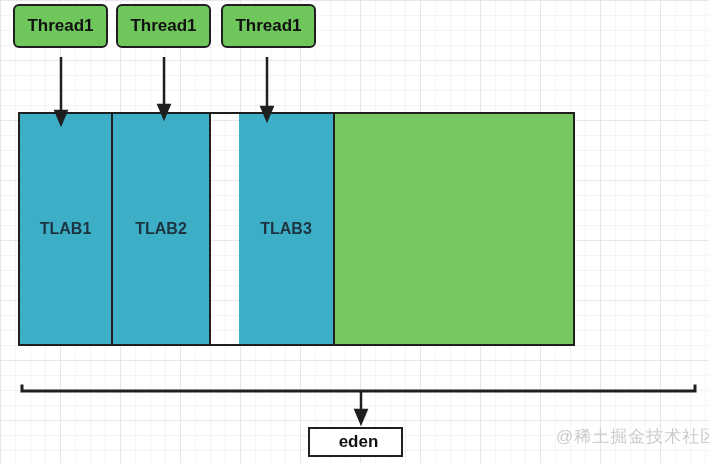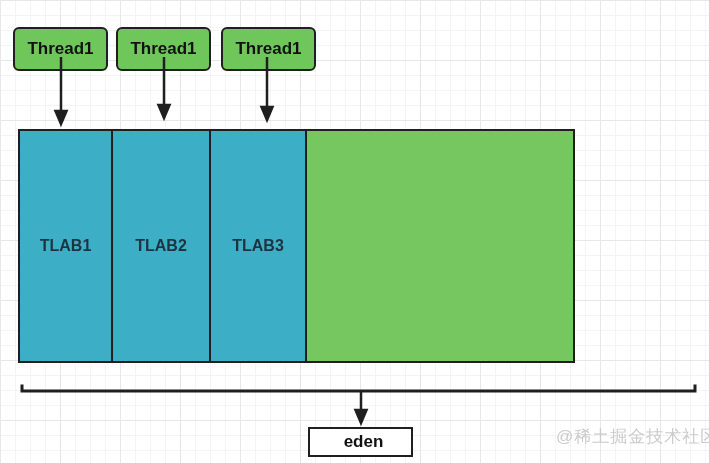--- a/index.html
+++ b/index.html
@@ -17,38 +17,38 @@
     background-color: #ffffff;
     background-image:
       linear-gradient(#e7e7ea 1px, transparent 1px),
       linear-gradient(90deg, #e7e7ea 1px, transparent 1px),
       linear-gradient(#f4f4f6 1px, transparent 1px),
       linear-gradient(90deg, #f4f4f6 1px, transparent 1px);
     background-size: 60px 60px, 60px 60px, 15px 15px, 15px 15px;
   }
   .thread-box {
     position: absolute;
-    top: 27px;
+    top: 4px;
     width: 95px;
     height: 44px;
     box-sizing: border-box;
     background: #6fc75c;
     border: 2.5px solid #1f1f1f;
     border-radius: 6px;
     display: flex;
     align-items: center;
     justify-content: center;
     font-weight: bold;
     font-size: 17px;
     color: #111111;
   }
   .eden-rect {
     position: absolute;
     left: 18px;
-    top: 129px;
+    top: 112px;
     width: 557px;
     height: 234px;
     box-sizing: border-box;
     border: 2.5px solid #1f1f1f;
     display: flex;
   }
   .tlab-cell {
     box-sizing: border-box;
     background: #3caec6;
     border-right: 2.5px solid #1f1f1f;
@@ -69,21 +69,21 @@
     left: 0;
     top: 0;
     width: 709px;
     height: 463px;
     pointer-events: none;
   }
   .eden-label-box {
     position: absolute;
     left: 308px;
     top: 427px;
-    width: 105px;
+    width: 95px;
     height: 30px;
     box-sizing: border-box;
     background: #ffffff;
     border: 2px solid #1f1f1f;
     display: flex;
     align-items: center;
     justify-content: center;
     font-weight: bold;
     font-size: 17px;
     color: #111111;
@@ -114,21 +114,21 @@
     <span>Thread1</span>
   </div>
 
   <div class="eden-rect">
     <div class="tlab-cell" style="width:93px;">
       <span>TLAB1</span>
     </div>
     <div class="tlab-cell" style="width:98px;text-align:right;">
       <span>TLAB2</span>
     </div>
-    <div class="tlab-cell" style="width:96px;">
+    <div class="tlab-cell" style="width:96px;margin-left:28px;">
       <span>TLAB3</span>
     </div>
     <div class="eden-free"></div>
   </div>
 
   <svg class="overlay-svg" viewBox="0 0 709 463" xmlns="http://www.w3.org/2000/svg">
 
     <g stroke="#1f1f1f" stroke-width="2.5" fill="#1f1f1f">
       <line x1="61" y1="57" x2="61" y2="112"></line>
       <polygon points="61,124 55.5,111 66.5,111"></polygon>

